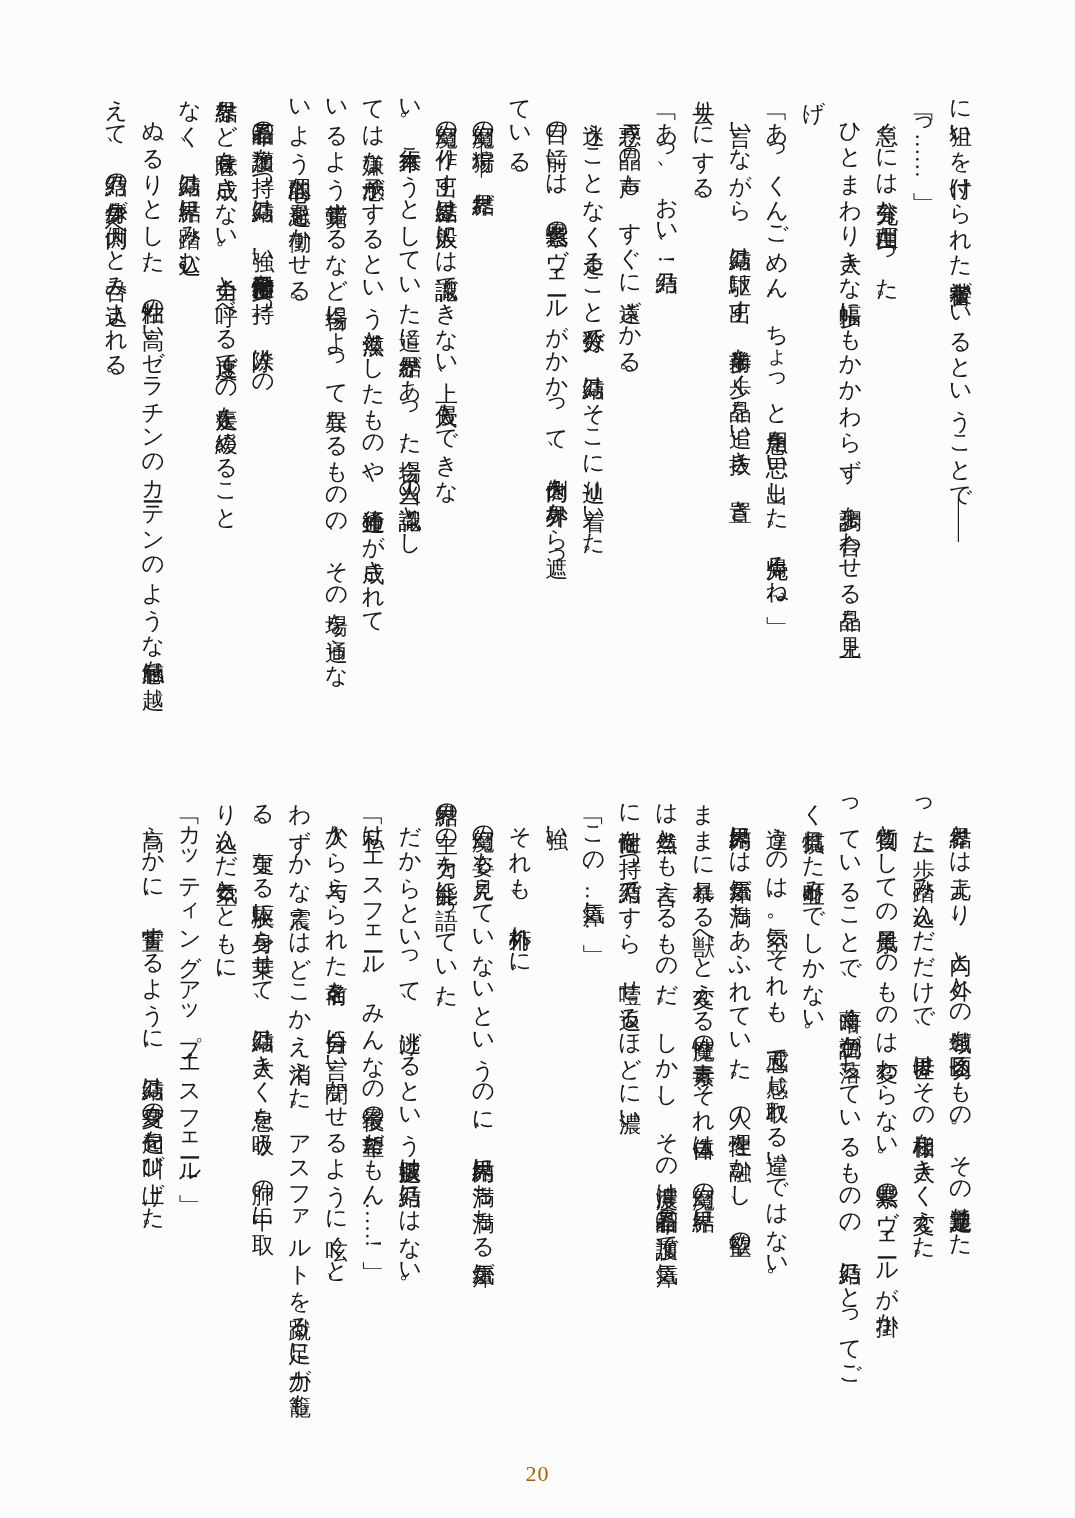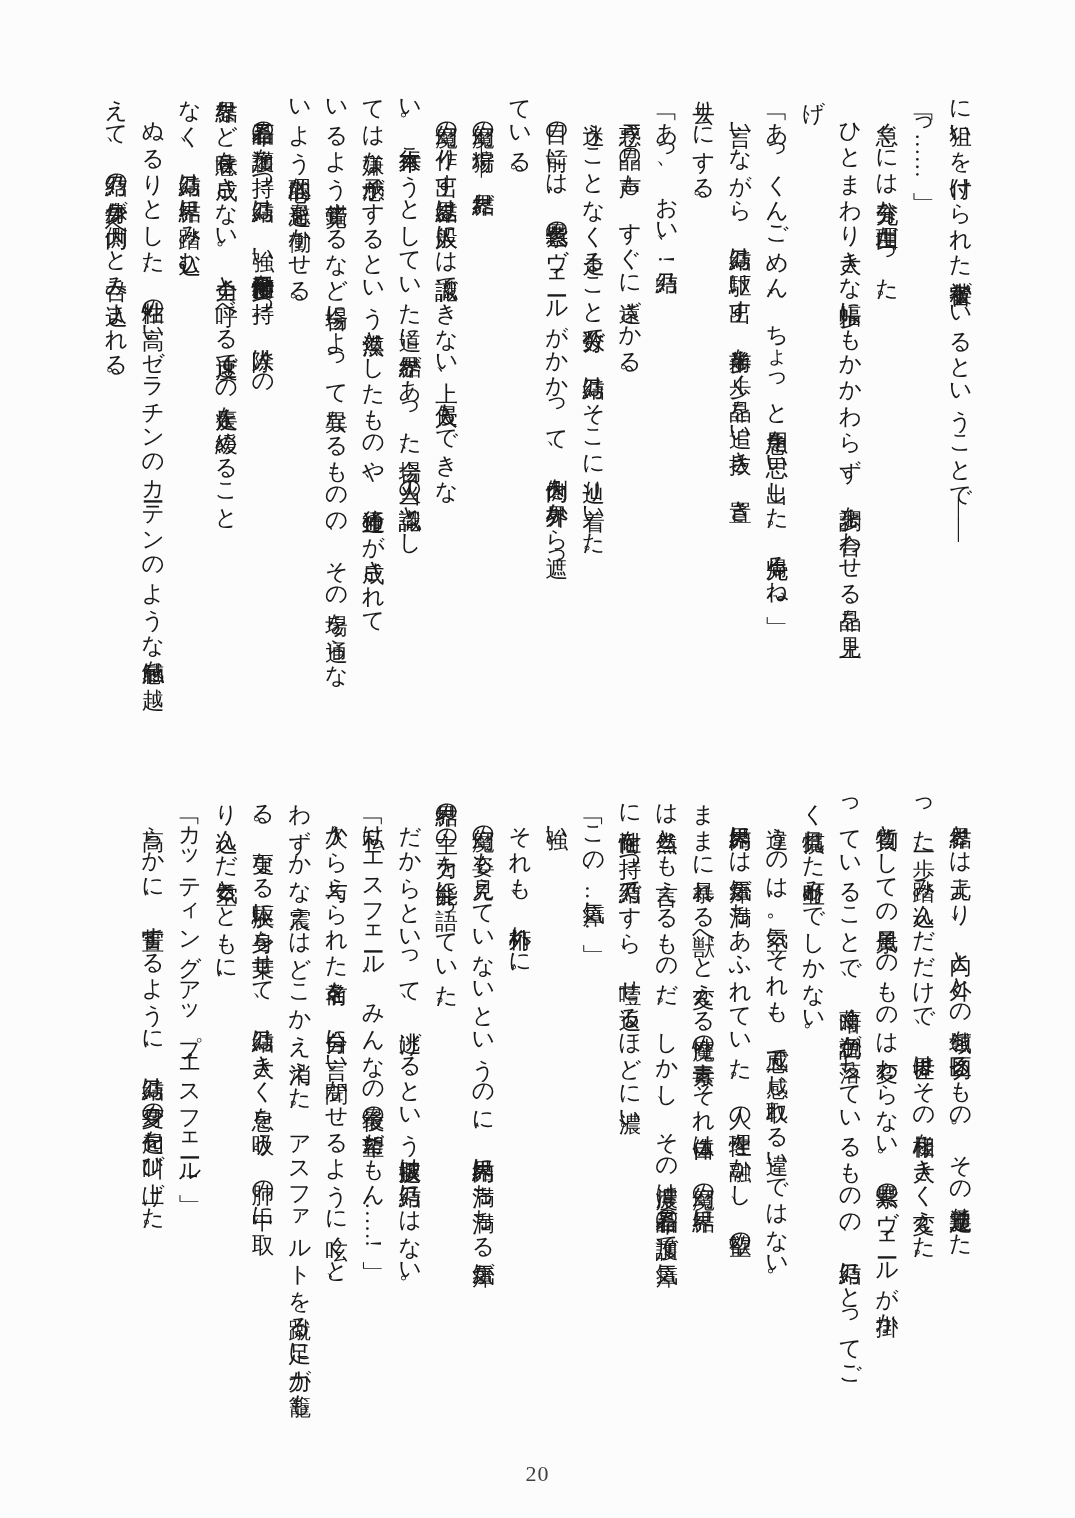--- a/index.html
+++ b/index.html
@@ -33,21 +33,21 @@
     height: 682px;
   }
   .page-number {
     position: absolute;
     top: 1461px;
     left: 0;
     width: 1075px;
     text-align: center;
     font-size: 22px;
     letter-spacing: 1px;
-    color: #404040;
+    color: #a16207;
   }
 </style>
 </head>
 <body>
 
 <div class="page">
   <div class="text-block block-upper">
       <div class="line">に狙いを付けられた被害者がいるということで――</div>
       <div class="line">　「っ……」</div>
       <div class="line">　急ぐには充分な理由だった。</div>

